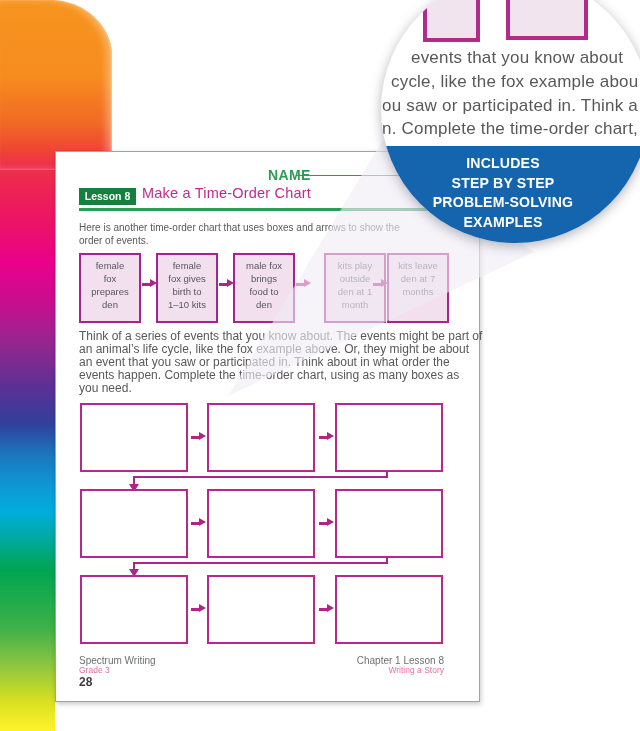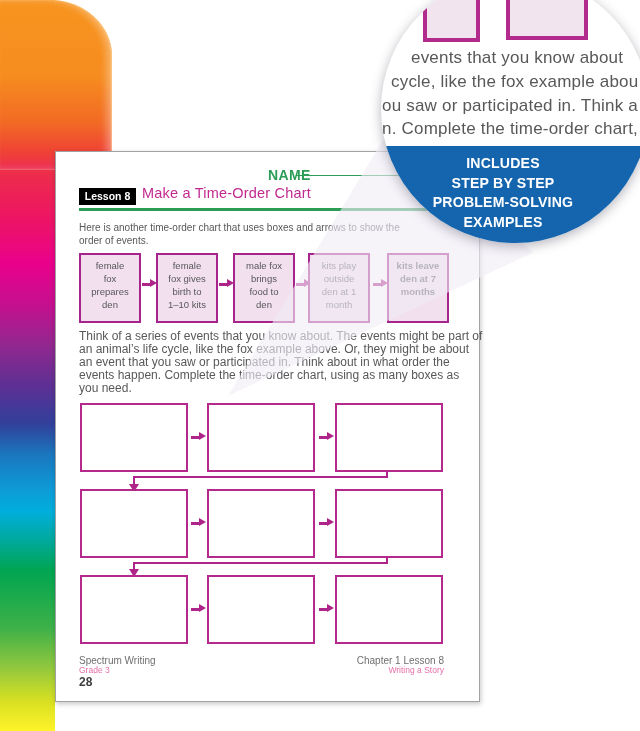--- a/index.html
+++ b/index.html
@@ -15,21 +15,21 @@
   .blob{position:absolute;left:0;top:0;width:112px;height:170px;z-index:2;
     border-top-right-radius:62px 56px;border-bottom-right-radius:10px 12px;
     background:linear-gradient(180deg,#F7941E 0%,#F68C1F 45%,#F26A24 72%,#EF4136 90%,#ED2B55 100%);
     box-shadow:inset -6px 0 7px rgba(255,255,255,0.30), inset -1px 0 2px rgba(255,200,120,0.7);}
   
   .page{position:absolute;left:55px;top:151px;width:423px;height:549px;z-index:10;
     background:#ffffff;border:1px solid #A2A2A4;box-shadow:1px 2px 5px rgba(0,0,0,0.22);}
   .page *{position:absolute;}
   .name-label{left:212px;top:15px;font-size:14px;font-weight:bold;color:#2B9D57;letter-spacing:.4px;}
   .name-line{left:240px;top:23px;width:165px;height:1.3px;background:#2B9D57;}
-  .lesson-badge{left:23px;top:36px;width:57px;height:17px;background:#000000;color:#fff;
+  .lesson-badge{left:23px;top:36px;width:57px;height:17px;background:#15803d;color:#fff;
     font-size:10.5px;font-weight:bold;text-align:center;line-height:17px;}
   .lesson-title{left:86px;top:33px;font-size:14.5px;color:#C2298F;letter-spacing:.2px;}
   .rule{left:23px;top:56px;width:384px;height:2.5px;background:#2B9D57;}
   .bodytext{font-size:10px;line-height:13.4px;color:#58585A;white-space:nowrap;}
   .intro1{left:23px;top:69px;}
   .intro2{left:23px;top:82px;}
   .abox{top:101px;width:62px;height:70px;background:#F2E0EE;border:2px solid #A6248B;
     box-sizing:border-box;font-size:9.5px;line-height:13px;color:#57575A;text-align:center;
     padding-top:4px;}
   .abox div{position:static;}
@@ -96,28 +96,28 @@
       <div>1–10 kits</div>
     </div>
     <div class="harrow" style="left:163px;top:131px;width:8px;"></div>
     <div class="abox" style="left:177px;">
       <div>male fox</div>
       <div>brings</div>
       <div>food to</div>
       <div>den</div>
     </div>
     <div class="harrow" style="left:240px;top:131px;width:8px;"></div>
-    <div class="abox" style="left:252px;">
+    <div class="abox" style="left:268px;">
       <div>kits play</div>
       <div>outside</div>
       <div>den at 1</div>
       <div>month</div>
     </div>
     <div class="harrow" style="left:317px;top:131px;width:8px;"></div>
-    <div class="abox" style="left:331px;font-weight:bold;">
+    <div class="abox" style="left:331px;">
       <div>kits leave</div>
       <div>den at 7</div>
       <div>months</div>
     </div>
 
     <div class="prompt" style="left:23px;top:178px;">Think of a series of events that you know about. The events might be part of</div>
     <div class="prompt" style="left:23px;top:191px;">an animal’s life cycle, like the fox example above. Or, they might be about</div>
     <div class="prompt" style="left:23px;top:204px;">an event that you saw or participated in. Think about in what order the</div>
     <div class="prompt" style="left:23px;top:217px;">events happen. Complete the time-order chart, using as many boxes as</div>
     <div class="prompt" style="left:23px;top:230px;">you need.</div>

